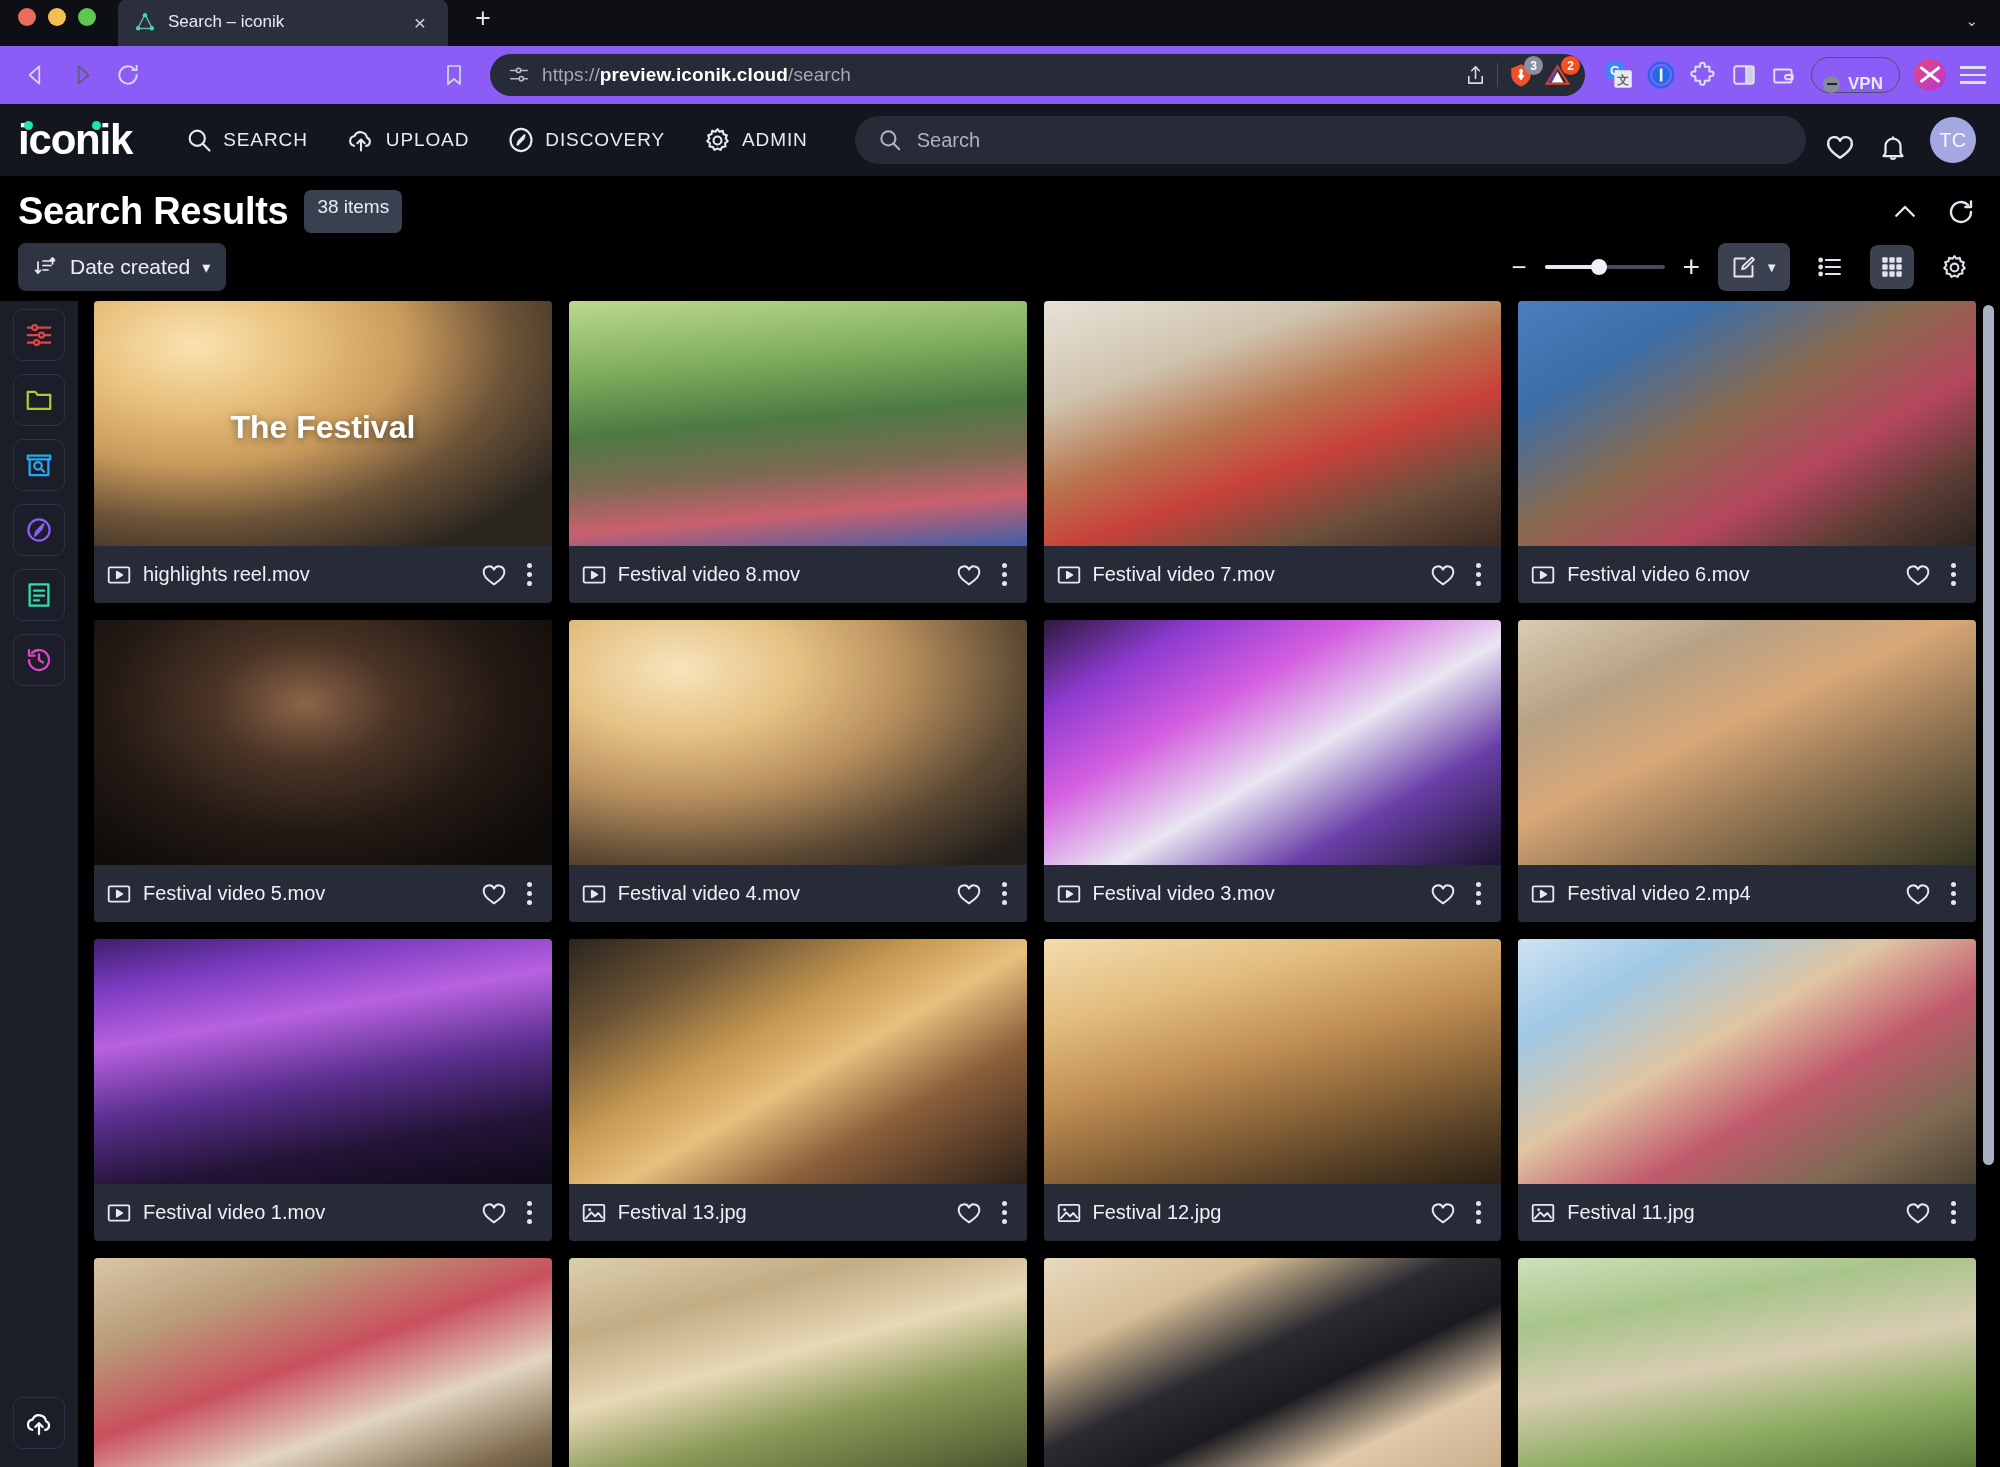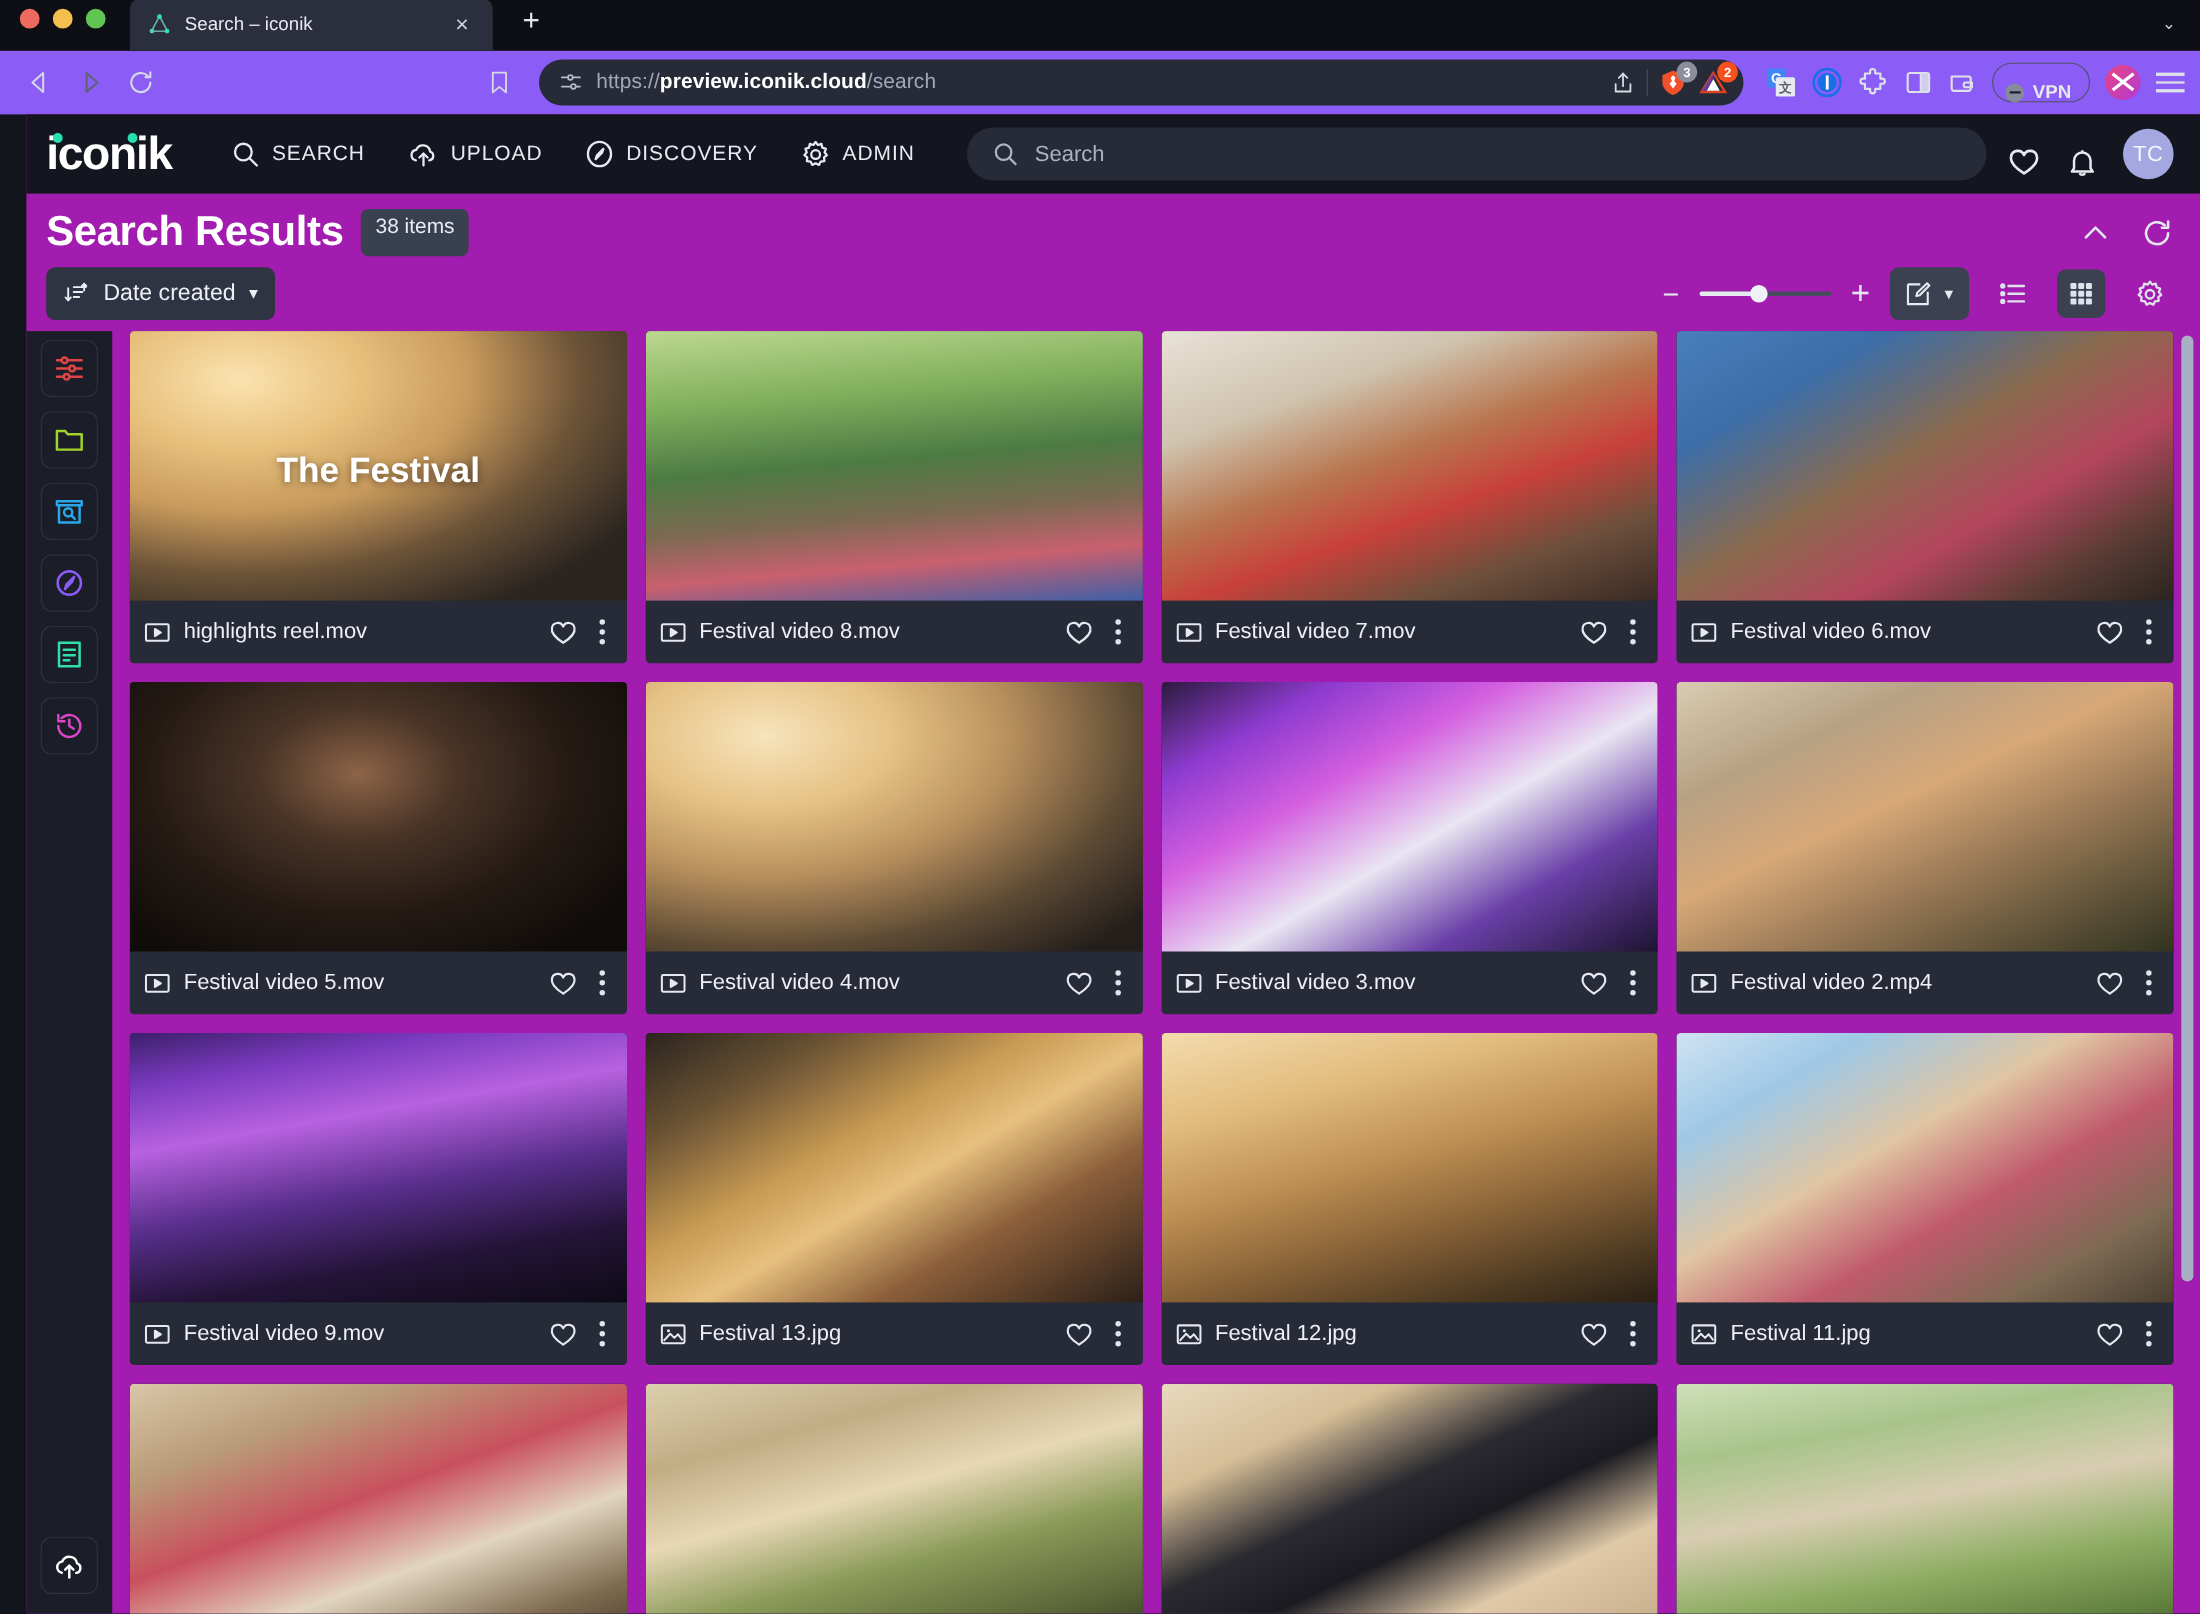--- a/index.html
+++ b/index.html
@@ -120,21 +120,21 @@
     width: 24px; height: 2.6px; background: #fff;
   }
   .avatar-browser::before { transform: rotate(38deg); }
   .avatar-browser::after { transform: rotate(-38deg); }
   .hamburger { display: flex; flex-direction: column; gap: 5px; }
   .hamburger i { display: block; width: 26px; height: 2.6px; background: #dde1ea; }
 
   
   .app {
     flex: 1; display: flex; flex-direction: column;
-    background: #a21caf; min-height: 0; margin-left: 24px;
+    background: #000000; min-height: 0;
   }
   .app-header {
     height: 72px; flex: none;
     background: #13161f;
     display: flex; align-items: center;
     padding: 0 24px 0 18px; gap: 0;
   }
   .logo {
     font-size: 42px; font-weight: 800; color: #fff;
     letter-spacing: -1.2px; position: relative;
@@ -827,21 +827,21 @@
             </div>
             <div class="card">
               <div class="thumb" style="background: linear-gradient(170deg, rgb(61, 31, 107) 0%, rgb(123, 59, 192) 16%, rgb(184, 98, 224) 34%, rgb(90, 47, 142) 56%, rgb(36, 20, 56) 78%, rgb(14, 10, 22) 100%);"></div>
               <div class="card-foot">
                 <span>
                   <svg width="26" height="26" viewBox="0 0 24 24" fill="none" stroke="#e6e9f0" stroke-width="1.7" stroke-linejoin="round">
                     <rect x="2.5" y="5" width="19" height="14" rx="1.2"></rect>
                     <path d="M10 9 L15 12 L10 15 Z" fill="#e6e9f0"></path>
                   </svg>
                 </span>
-                <span class="file-name">Festival video 9.mov</span>
+                <span class="file-name">Festival video 1.mov</span>
                 <span class="foot-icons">
                   <span>
                     <svg width="28" height="28" viewBox="0 0 24 24" fill="none" stroke="#e6e9f0" stroke-width="1.7" stroke-linejoin="round">
                       <path d="M12 20 C5 15.5 2.5 11.8 3.2 8.6 A4.6 4.6 0 0 1 12 7.4 A4.6 4.6 0 0 1 20.8 8.6 C21.5 11.8 19 15.5 12 20 Z"></path>
                     </svg>
                   </span>
                   <span class="kebab">
                     <i></i>
                     <i></i>
                     <i></i>

